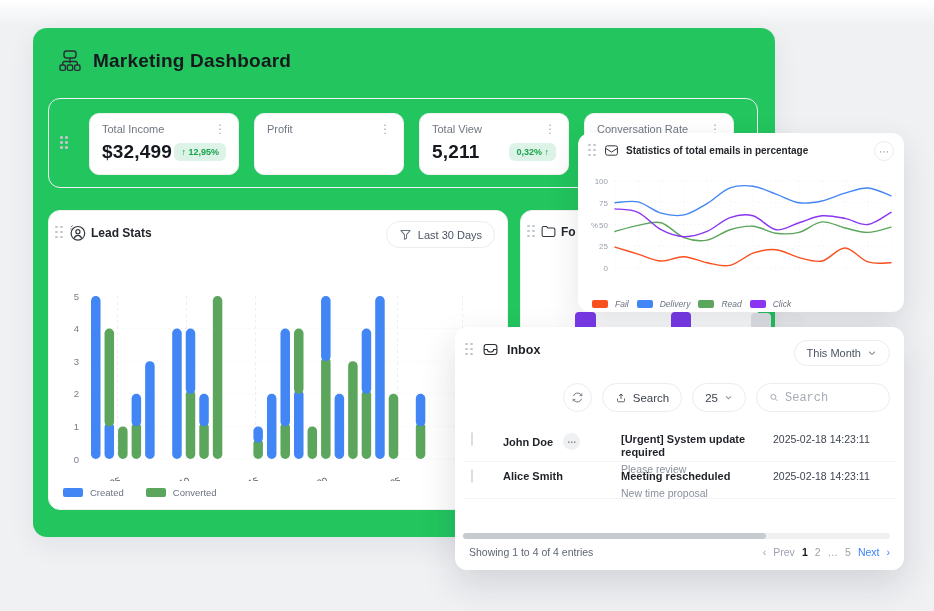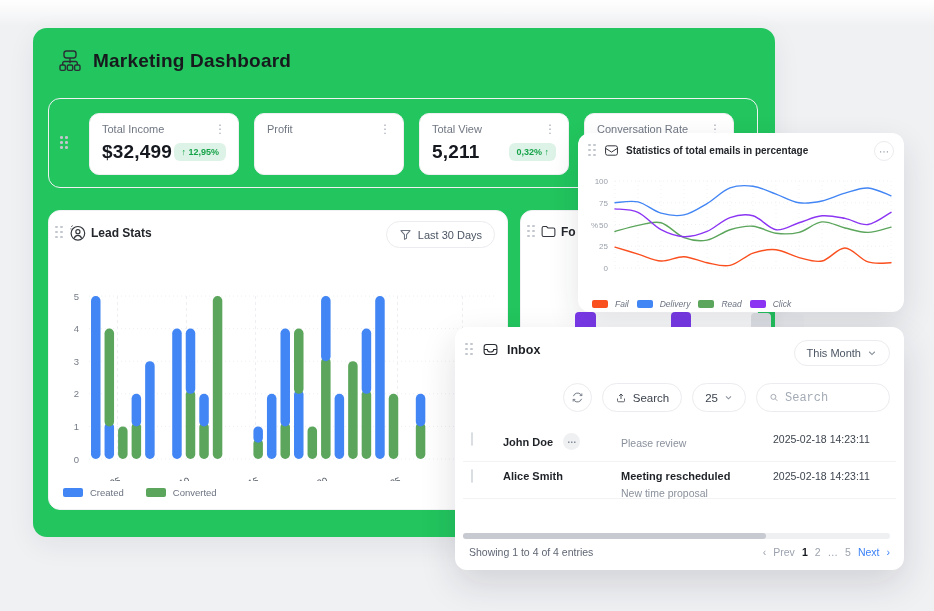--- a/index.html
+++ b/index.html
@@ -395,20 +395,21 @@
 
     <div class="tbl">
 
       <div class="trow">
         <span class="c-check"><span class="cbx"></span></span>
         <span class="c-from">
             <span>John Doe</span>
           <span class="row-menu">⋯</span>
           </span>
         <span class="c-subj">
+          <div class="subj-main">[Urgent] System update required</div>
           <div class="subj-sub">Please review</div>
         </span>
         <span class="c-date">2025-02-18 14:23:11</span>
       </div>
 
       <div class="trow">
         <span class="c-check"><span class="cbx"></span></span>
         <span class="c-from">
             <span>Alice Smith</span>
           </span>

